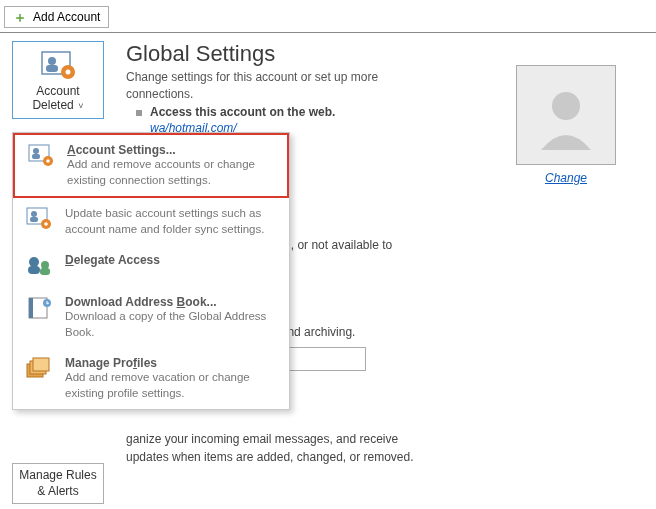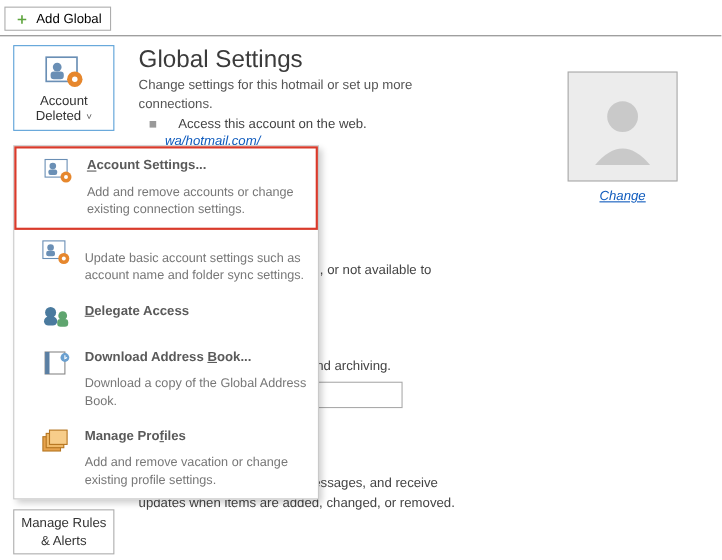--- a/index.html
+++ b/index.html
@@ -48,21 +48,21 @@
   }
   .big-btn .icon { margin: 0 auto 4px auto; width: 40px; height: 30px; position: relative; }
   .big-btn .chev { font-size: 9px; color: #555; margin-left: 2px; }
   .right {
     flex: 1;
     padding-left: 18px;
     position: relative;
   }
   h1 { font-size: 22px; font-weight: 400; color: #3b3b3b; margin: 0 0 2px 0; }
   .desc { color: #555; line-height: 1.4; max-width: 300px; }
-  .bullet-row { display:flex; align-items:flex-start; gap:20px; margin: 2px 0 2px 10px; color:#444; }
+  .bullet-row { display:flex; align-items:flex-start; gap:8px; margin: 2px 0 2px 10px; color:#444;font-weight:bold; }
   .sq { width:6px; height:6px; background:#999; margin-top:5px; flex:0 0 6px; }
   a.link { color:#0f5bbd; text-decoration:underline; cursor:pointer;font-style:italic; }
   .avatar-box {
     position: absolute;
     right: 40px;
     top: 24px;
     text-align: center;
   }
   .avatar {
     width: 100px; height: 100px;
@@ -85,48 +85,48 @@
     top: 132px;
     width: 278px;
     background: #fff;
     border: 1px solid #c9c9c9;
     box-shadow: 3px 3px 6px rgba(0,0,0,0.2);
     z-index: 10;
   }
   .menu-item {
     display: flex;
     gap: 10px;
-    padding: 8px 10px 8px 24px;
+    padding: 8px 10px 8px 12px;
     cursor: pointer;
   }
   .menu-item.sel { border: 2px solid #d93a2b; }
   .mi-icon { width: 30px; height: 26px; flex: 0 0 30px; position:relative; }
   .mi-text { flex:1; }
   .mi-title { font-weight: 600; color:#5a5a5a; font-size: 12px; }
-  .mi-sub { color:#777; font-size: 11.5px; line-height:1.35; margin-top:11px; }
+  .mi-sub { color:#777; font-size: 11.5px; line-height:1.35; margin-top:0; }
   u.accel { text-decoration: underline; }
   .below-btn {
     margin-top: 344px;
     width: 92px;
     border: 1px solid #adadad;
     background:#fff;
     text-align:center;
     padding: 4px 2px;
     font-size: 12px;
     line-height:1.3;
     cursor:pointer;
   }
 </style>
 </head>
 <body>
 
 <div class="topbar">
   <button class="add-account">
     <span class="plus">＋</span>
-    <span>Add Global</span>
+    <span>Add Account</span>
   </button>
 </div>
 
 <div class="main">
   <div class="leftcol">
     <div class="big-btn">
       <div class="icon">
         <svg width="40" height="30">
           <rect x="4" y="2" width="28" height="22" fill="#fff" stroke="#6a8fb5" stroke-width="1.5"></rect>
           <circle cx="14" cy="11" r="4" fill="#6a8fb5"></circle>
@@ -142,21 +142,21 @@
     </div>
 
     <div class="below-btn">
       <span>Manage Rules</span><br>
       <span>&amp; Alerts</span>
     </div>
   </div>
 
   <div class="right">
     <h1>Global Settings</h1>
-    <div class="desc">Change settings for this hotmail or set up more connections.</div>
+    <div class="desc">Change settings for this account or set up more connections.</div>
     <div class="bullet-row">
       <div class="sq"></div>
       <div>Access this account on the web.</div>
     </div>
     <div style="margin-left:24px;">
       <a class="link">wa/hotmail.com/</a>
     </div>
     <div style="margin-left:24px;">
       <a class="link">S or Android.</a>
     </div>

